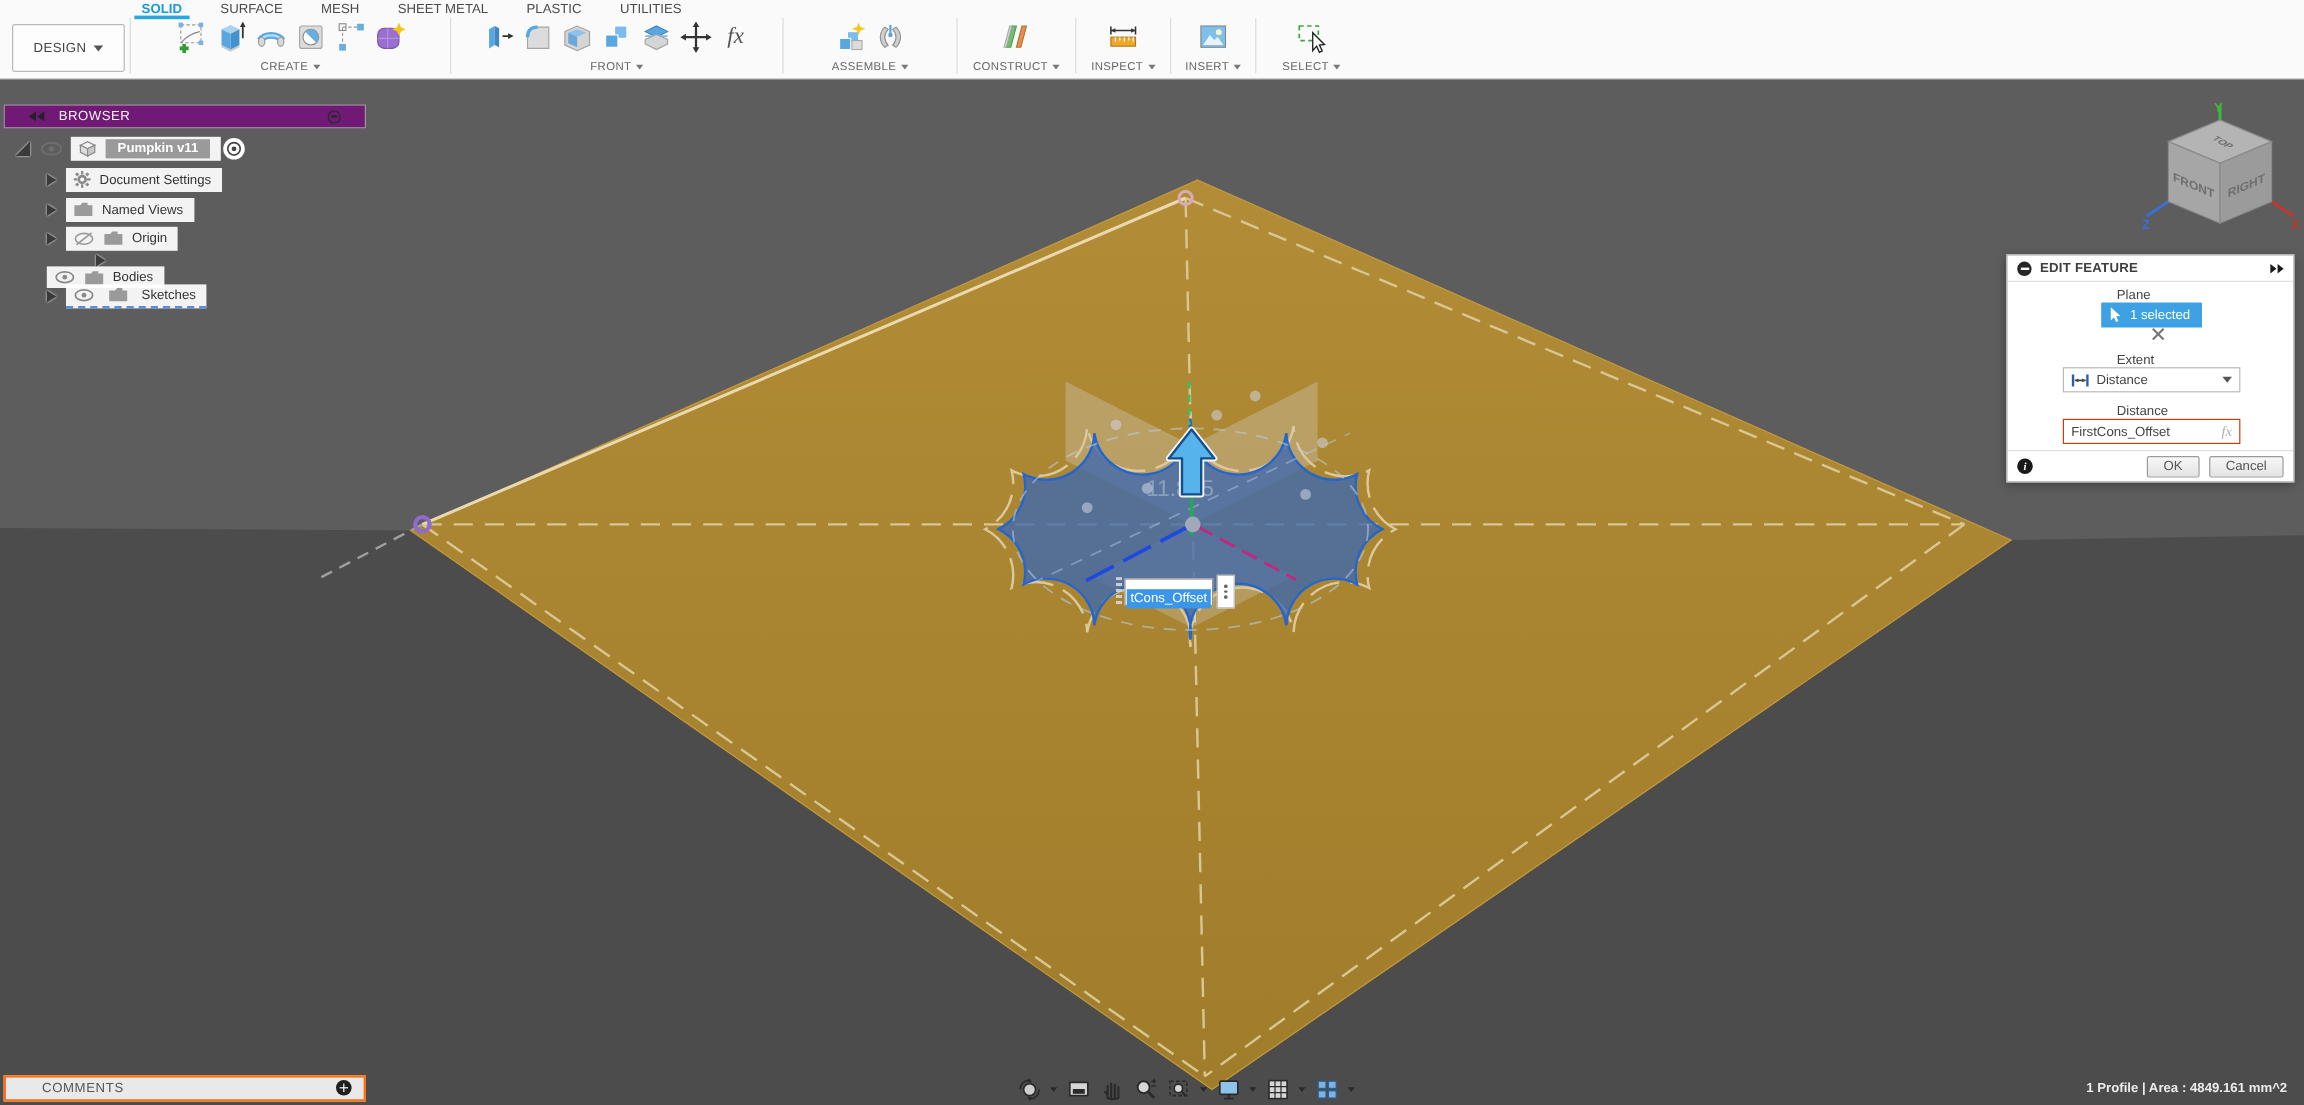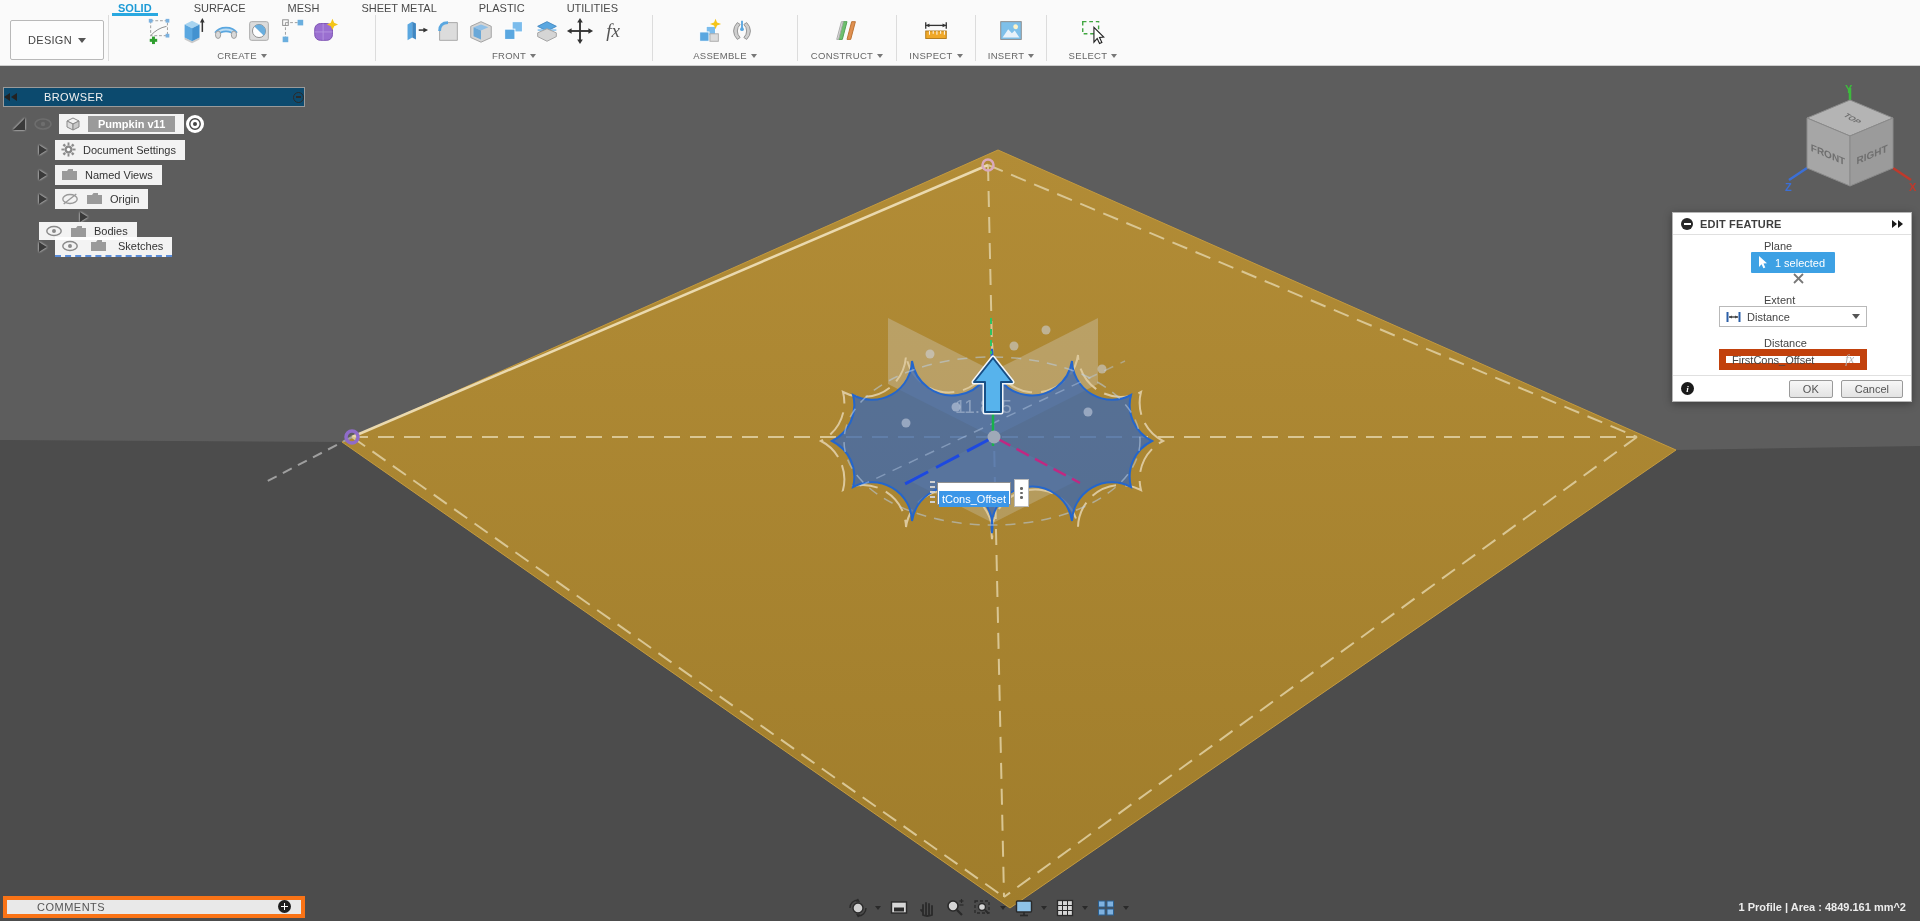--- a/index.html
+++ b/index.html
@@ -4,41 +4,41 @@
 <style>
   * { margin:0; padding:0; box-sizing:border-box; }
   html,body { width:1920px; height:921px; overflow:hidden; font-family:"Liberation Sans",sans-serif; }
   #stage { position:relative; width:1920px; height:921px; background:#5d5d5d; }
 
   
   #topbar { position:absolute; left:0; top:0; width:1920px; height:66px; background:#fafafa; border-bottom:1px solid #cfcfcf; z-index:30; }
   #design-box { position:absolute; left:10px; top:20px; width:94px; height:40px; border:1px solid #b9b9b9; border-radius:2px; background:#fdfdfd; display:flex; align-items:center; justify-content:center; gap:6px; cursor:pointer; }
   #design-box span { font-size:11px; font-weight:normal; color:#444; letter-spacing:.3px; }
   .caret-down { width:0; height:0; border-left:4px solid transparent; border-right:4px solid transparent; border-top:5px solid #555; }
-  #tabs-row { position:absolute; left:112px; top:0; display:flex; gap:30px; height:16px; }
+  #tabs-row { position:absolute; left:112px; top:0; display:flex; gap:20px; height:16px; }
   .tab { font-size:11px; color:#4a4a4a; padding:2px 6px 0 6px; height:16px; cursor:pointer; }
   .tab.active { color:#1c9ad6; border-bottom:3px solid #29a8e0; font-weight:bold; }
   #groups-row { position:absolute; left:108px; top:13px; display:flex; align-items:flex-start; height:52px; }
   .vsep { width:1px; height:46px; background:#dcdcdc; margin-top:2px; }
   .tgroup { display:flex; flex-direction:column; align-items:center; }
   .g-icons { display:flex; align-items:center; justify-content:center; height:36px; gap:3px; padding:0 8px; }
   .g-label { display:flex; align-items:center; gap:4px; height:13px; cursor:pointer; }
   .g-label span { font-size:9.5px; color:#666; letter-spacing:.3px; }
   .g-label .caret-down { border-left-width:3.5px; border-right-width:3.5px; border-top-width:4px; border-top-color:#777; }
   .tb-icon { width:30px; height:30px; display:flex; align-items:center; justify-content:center; cursor:pointer; border-radius:2px; }
   .fx-glyph { font-family:"Liberation Serif",serif; font-style:italic; font-size:19px; color:#555; }
 
   
   #viewport { position:absolute; left:0; top:66px; width:1920px; height:855px; }
   #scene { position:absolute; left:0; top:0; }
   .dim-text { font-size:19px; fill:rgba(222,229,239,0.38); font-family:"Liberation Sans",sans-serif; }
 
   
   #browser { position:absolute; left:3px; top:87px; width:302px; z-index:20; }
-  #browser-header { height:20px; background:#0c4a6e; border:1px solid #9a9a9a; display:flex; align-items:center; padding:0 0; gap:27px; }
+  #browser-header { height:20px; background:#701a75; border:1px solid #9a9a9a; display:flex; align-items:center; padding:0 20px; gap:12px; }
   #browser-header .title { font-size:11px; color:#f2f2f2; letter-spacing:.4px; flex:1; }
   .collapse-arrows { display:flex; gap:1px; cursor:pointer; }
   .collapse-arrows i { width:0; height:0; border-top:4px solid transparent; border-bottom:4px solid transparent; border-right:6px solid #222; }
   .minus-ring { width:11px; height:11px; border:1.5px solid #2b2b2b; border-radius:50%; position:relative; cursor:pointer; }
   .minus-ring::after { content:""; position:absolute; left:1.5px; top:3.5px; width:5px; height:1.5px; background:#2b2b2b; }
   .brow { position:absolute; display:flex; align-items:center; height:21px; }
   .tri-right { width:0; height:0; border-top:5px solid transparent; border-bottom:5px solid transparent; border-left:8px solid #3a3a3a; filter:drop-shadow(0 0 1px #fff); margin-right:8px; cursor:pointer; }
   .tri-corner { width:0; height:0; border-bottom:12px solid #3a3a3a; border-left:12px solid transparent; filter:drop-shadow(0 0 1px #fff); margin-right:8px; cursor:pointer; }
   .chip { display:inline-flex; align-items:center; background:rgba(255,255,255,0.93); padding:2px 9px 2px 6px; gap:7px; height:20px; }
   .chip .lbl { font-size:11px; color:#333; white-space:nowrap; }
@@ -53,41 +53,41 @@
   .dark-minus { width:12px; height:12px; background:#262626; border-radius:50%; position:relative; cursor:pointer; }
   .dark-minus::after { content:""; position:absolute; left:2.5px; top:5px; width:7px; height:2px; background:#fff; }
   .dbl-right { display:flex; gap:1px; cursor:pointer; }
   .dbl-right i { width:0; height:0; border-top:4px solid transparent; border-bottom:4px solid transparent; border-left:5px solid #1a1a1a; }
   .drow { display:flex; align-items:center; padding:5px 8px 5px 10px;flex-direction:column; }
   .drow .rlabel { width:58px; font-size:11px; color:#444; }
   .sel-chip { background:#3da1e4; color:#fff; font-size:11px; height:21px; display:flex; align-items:center; gap:6px; padding:0 10px 0 7px; border-radius:1px; cursor:pointer; }
   .x-btn { margin-left:10px; cursor:pointer; display:flex; }
   .selectbox { width:148px; height:21px; border:1px solid #b9b9b9; display:flex; align-items:center; padding:0 6px; gap:6px; cursor:pointer; background:#fff; }
   .selectbox .val { flex:1; font-size:11px; color:#444; }
-  .inputbox { width:148px; height:21px; border:7px solid #c2410c; display:flex; align-items:center; padding:0 6px; background:#fff; cursor:text; }
+  .inputbox { width:148px; height:21px; border:1px solid #c2410c; display:flex; align-items:center; padding:0 6px; background:#fff; cursor:text; }
   .inputbox .val { flex:1; font-size:11px; color:#444; }
   .fx-small { font-family:"Liberation Serif",serif; font-style:italic; font-size:12px; color:#b0b0b0; }
   #dialog-footer { border-top:1px solid #e0e0e0; height:26px; display:flex; align-items:center; padding:0 8px; gap:8px; }
   .info-circle { width:13px; height:13px; background:#1a1a1a; border-radius:50%; color:#fff; font-size:9px; font-weight:bold; display:flex; align-items:center; justify-content:center; font-family:"Liberation Serif",serif; font-style:italic; cursor:pointer; }
   .btn { height:18px; padding:0 13px; background:linear-gradient(#f7f7f7,#e3e3e3); border:1px solid #9a9a9a; border-radius:2px; font-size:11px; color:#555; display:flex; align-items:center; cursor:pointer; }
   .spacer { flex:1; }
 
   
   #inline-edit { position:absolute; left:928px; top:479px; display:flex; align-items:center; z-index:25; }
   .grip { width:9px; height:24px; background:repeating-linear-gradient(#cfcfcf 0 2px, transparent 2px 5px); background-size:5px 100%; background-repeat:repeat-y; background-position:2px 0; cursor:move; }
   .inline-field { height:23px; background:#fff; border:1px solid #8f8f8f; display:flex; align-items:center; padding:0 1px; cursor:text; }
   .inline-field .selval { background:#3b96e8; color:#fff; font-size:11px; padding:2px 3px; white-space:nowrap;margin-top:12px; }
   .dots-box { width:15px; height:28px; background:#fff; border:1px solid #bbb; margin-left:3px; display:flex; flex-direction:column; align-items:center; justify-content:center; gap:2px; cursor:pointer; }
   .dots-box i { width:2.5px; height:2.5px; background:#666; border-radius:50%; }
 
   
   #navbar { position:absolute; left:845px; top:895px; height:25px; display:flex; align-items:center; gap:3px; z-index:20; }
   .nav-btn { width:25px; height:23px; display:flex; align-items:center; justify-content:center; cursor:pointer; border-radius:2px; }
   .nav-caret { width:0; height:0; border-left:3.5px solid transparent; border-right:3.5px solid transparent; border-top:4.5px solid #2a2a2a; margin:0 2px; cursor:pointer; }
-  #comments { position:absolute; left:3px; top:896px; width:302px; height:22px; background:#e9e9e9; border:4px solid #f97316; display:flex; align-items:center; padding:0 10px 1px 30px; z-index:20; }
+  #comments { position:absolute; left:3px; top:896px; width:302px; height:22px; background:#e9e9e9; border:2px solid #f97316; display:flex; align-items:center; padding:0 10px 1px 30px; z-index:20; }
   #comments .lbl { font-size:11px; color:#555; letter-spacing:.5px; flex:1; }
   .plus-circle { width:13px; height:13px; background:#1f1f1f; border-radius:50%; position:relative; cursor:pointer; }
   .plus-circle::before, .plus-circle::after { content:""; position:absolute; background:#fff; }
   .plus-circle::before { left:3px; top:5.8px; width:7px; height:1.5px; }
   .plus-circle::after { left:5.8px; top:3px; width:1.5px; height:7px; }
   #statusbar { position:absolute; right:14px; top:901px; font-size:11px; font-weight:bold; color:#ececec; z-index:20; }
   #viewcube { position:absolute; left:1785px; top:84px; z-index:15; }
   .vc-label { font-size:10px; fill:#6f6f6f; font-weight:bold; font-family:"Liberation Sans",sans-serif; }
 </style>
 </head>

